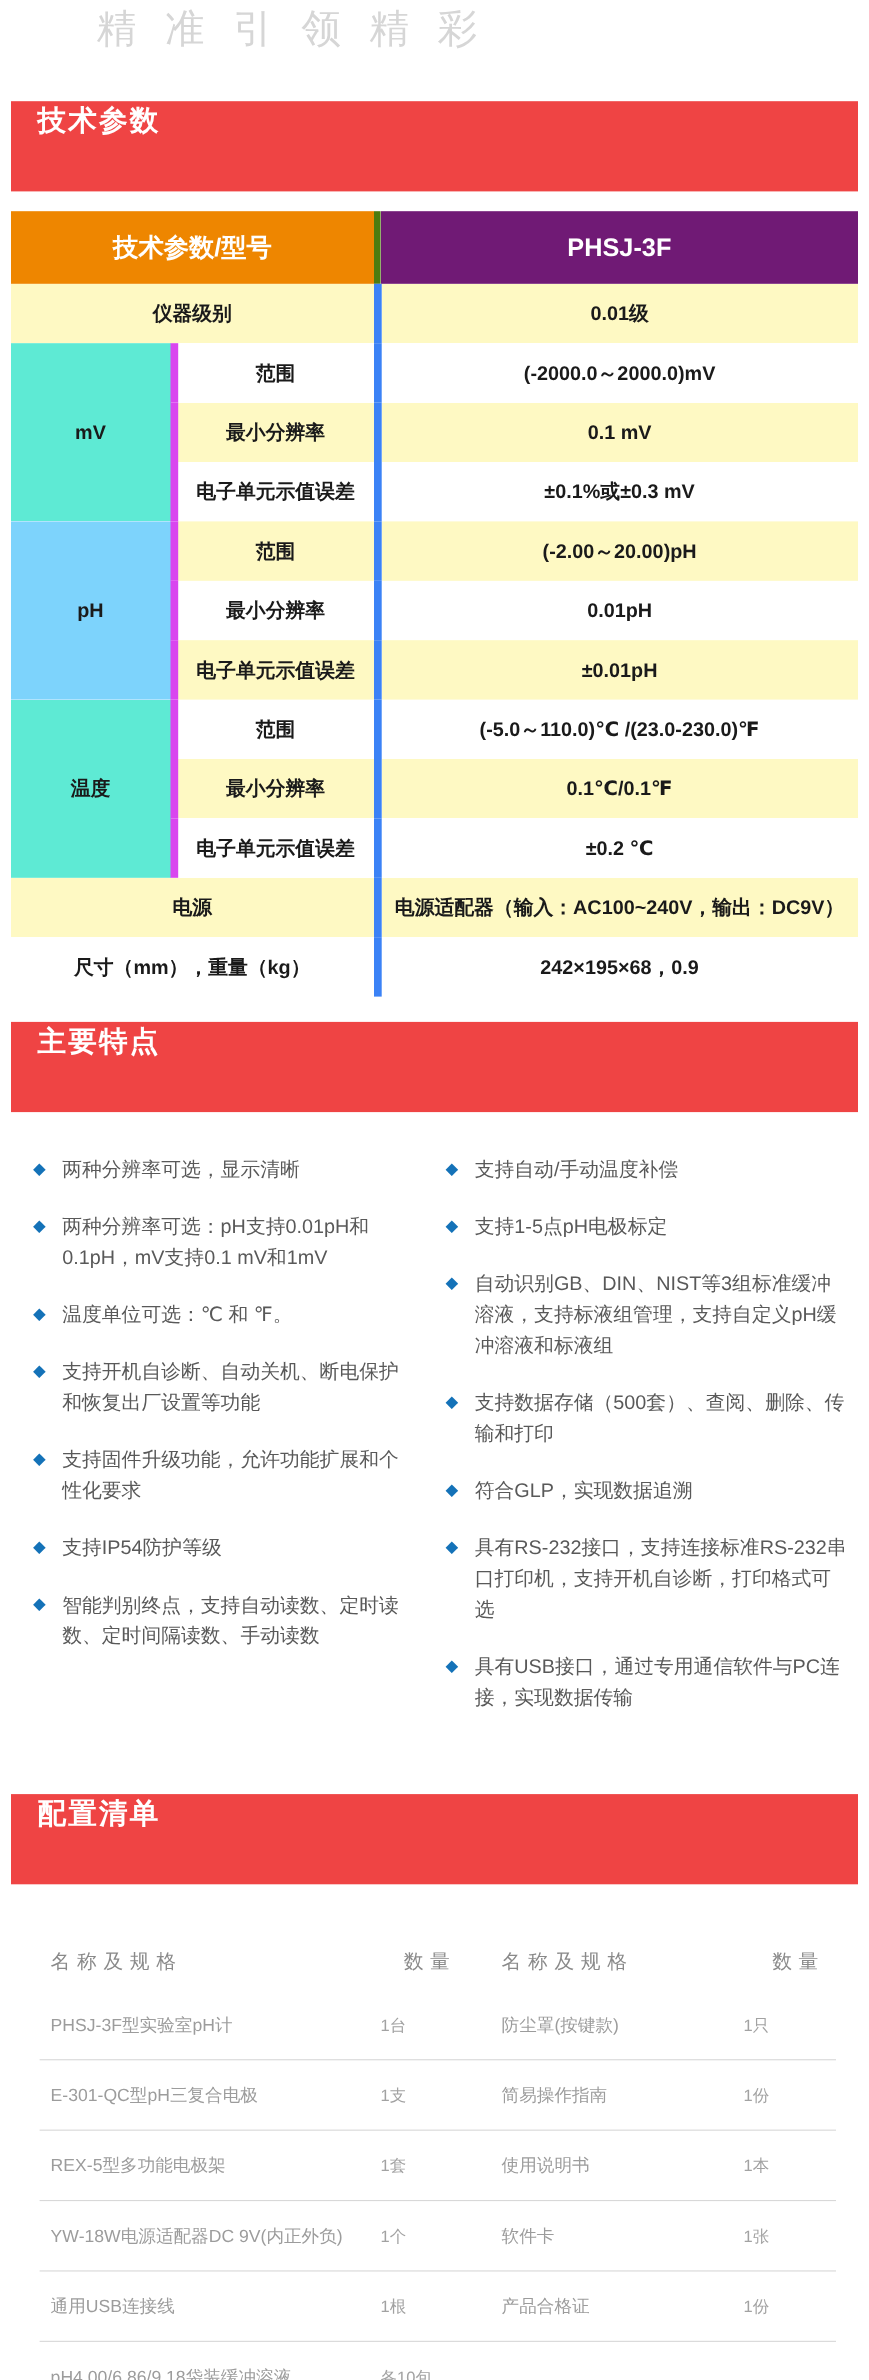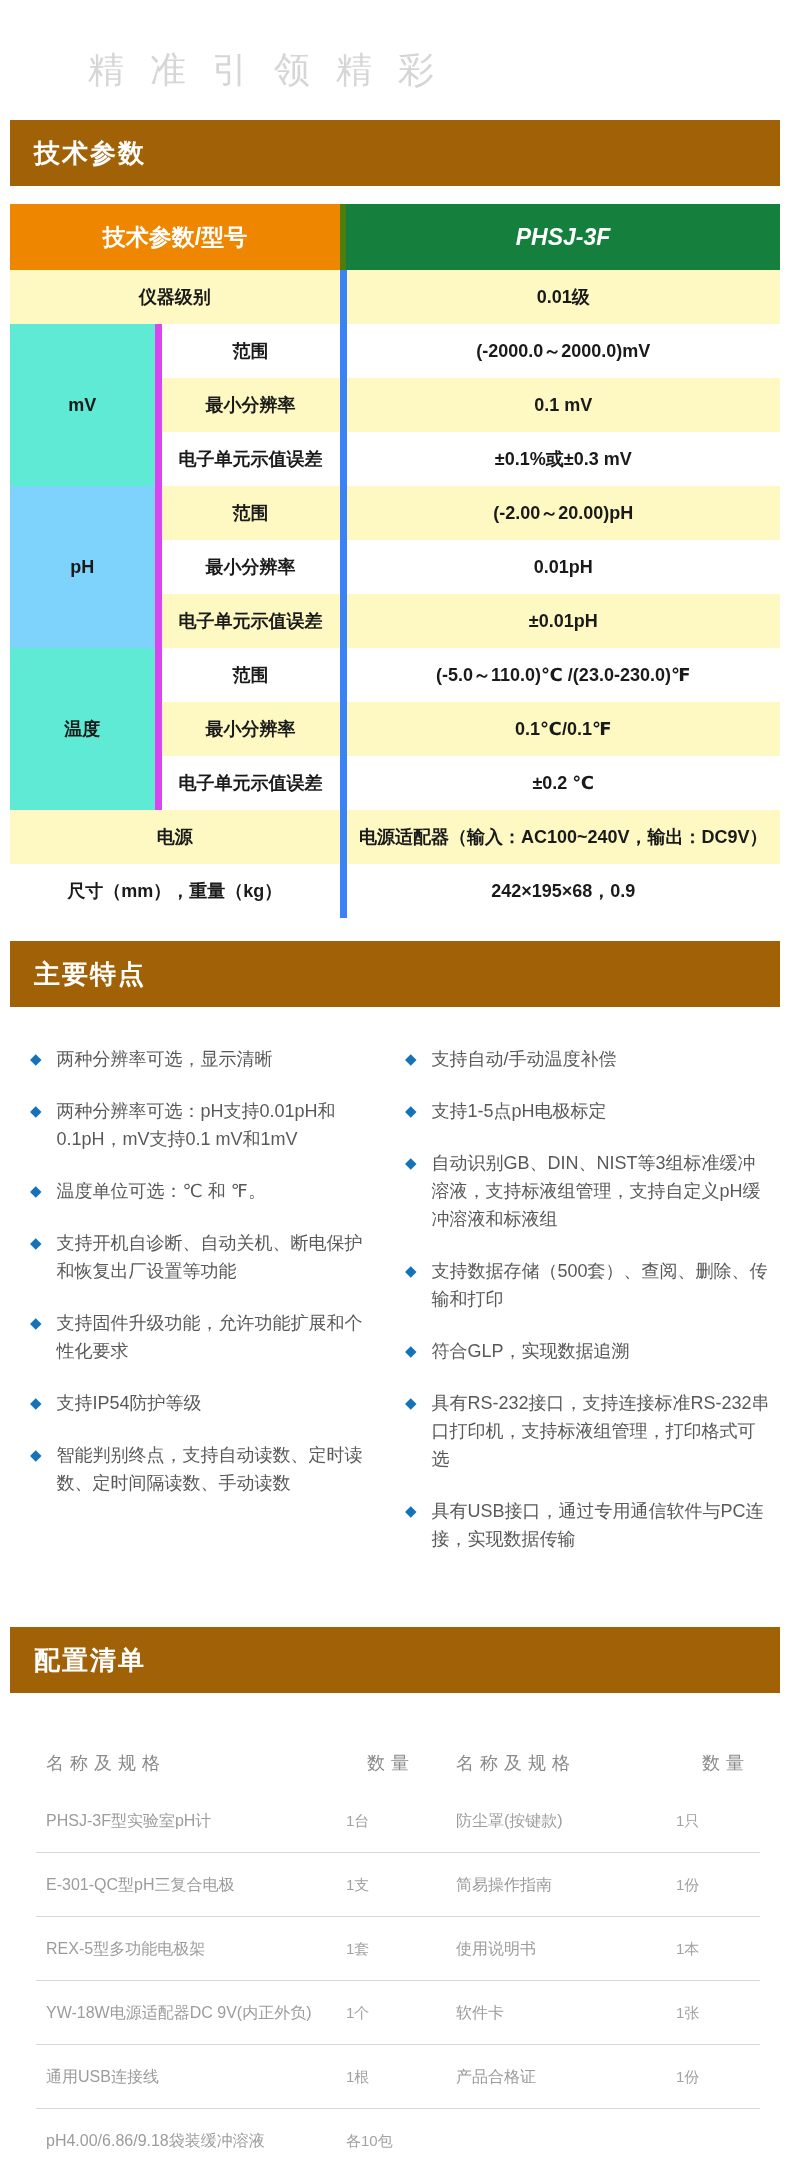--- a/index.html
+++ b/index.html
@@ -6,29 +6,29 @@
   html, body { background: #ffffff; }
   body {
     width: 790px; height: 2164px; margin: 0 auto;
     font-family: "Liberation Sans", "DejaVu Sans", sans-serif;
     color: #1a1a1a; overflow: hidden;
   }
   .page { width: 790px; height: 2164px; background: #ffffff; }
 
   
   .watermark {
-    padding-top: 18px; padding-left: 88px; height: 50px;
+    padding-top: 2px; padding-left: 88px; height: 50px;
     font-size: 36px; color: #d6d6d6; letter-spacing: 26px;
-    white-space: nowrap; font-weight: 400; margin-top: 28px;
+    white-space: nowrap; font-weight: 400;
   }
 
   
   .section-bar {
-    margin: 0 10px; height: 66px; background: #a16207;
-    display: flex; align-items: center; padding-left: 24px;
+    margin: 0 10px; height: 82px; background: #ef4444;
+    display: flex; padding-left: 24px;
   }
   .section-bar .bar-title {
     color: #ffffff; font-size: 26px; font-weight: 700; letter-spacing: 2px;
   }
   .bar-tech { margin-top: 42px; }
   .bar-feat { margin-top: 23px; }
   .bar-conf { margin-top: 50px; }
 
   
   table.spec-table {
@@ -36,21 +36,21 @@
     border-collapse: collapse; table-layout: fixed;
   }
   table.spec-table td {
     text-align: center; vertical-align: middle;
     font-size: 18px; font-weight: 700; height: 54px;
     overflow: hidden; white-space: nowrap;
   }
   .col-g { width: 148px; } .col-s { width: 185px; } .col-v { width: 437px; }
   tr.sp-header td { height: 66px; font-size: 23px; color: #ffffff; }
   td.hd-orange { background: #ee8600; border-right: 6px solid #4d7c0f; }
-  td.hd-blue   { background: #15803d; font-style: italic; }
+  td.hd-blue   { background: #701a75; }
   td.bg-gray  { background: #fef9c3; }
   td.bg-white { background: #ffffff; }
   td.group-light { background: #5eead4; font-size: 19px; }
   td.group-dark  { background: #7dd3fc; font-size: 19px; }
   td.sub { border-left: 7px solid #d946ef; }
   td.val { border-left: 7px solid #3b82f6; }
   td.val-tight { font-size: 17px; letter-spacing: 0; }
 
   
   .feat-cols { display: flex; margin: 38px 10px 0 10px; }
@@ -220,21 +220,21 @@
       <li class="feat-item">
           <span class="diamond">◆</span>
           <span class="feat-text">支持数据存储（500套）、查阅、删除、传输和打印</span>
         </li>
       <li class="feat-item">
           <span class="diamond">◆</span>
           <span class="feat-text">符合GLP，实现数据追溯</span>
         </li>
       <li class="feat-item">
           <span class="diamond">◆</span>
-          <span class="feat-text">具有RS-232接口，支持连接标准RS-232串口打印机，支持标液组管理，打印格式可选</span>
+          <span class="feat-text">具有RS-232接口，支持连接标准RS-232串口打印机，支持开机自诊断，打印格式可选</span>
         </li>
       <li class="feat-item">
           <span class="diamond">◆</span>
           <span class="feat-text">具有USB接口，通过专用通信软件与PC连接，实现数据传输</span>
         </li>
     </ul>
   </div>
 
   <div class="section-bar bar-conf">
     <span class="bar-title">配置清单</span>

